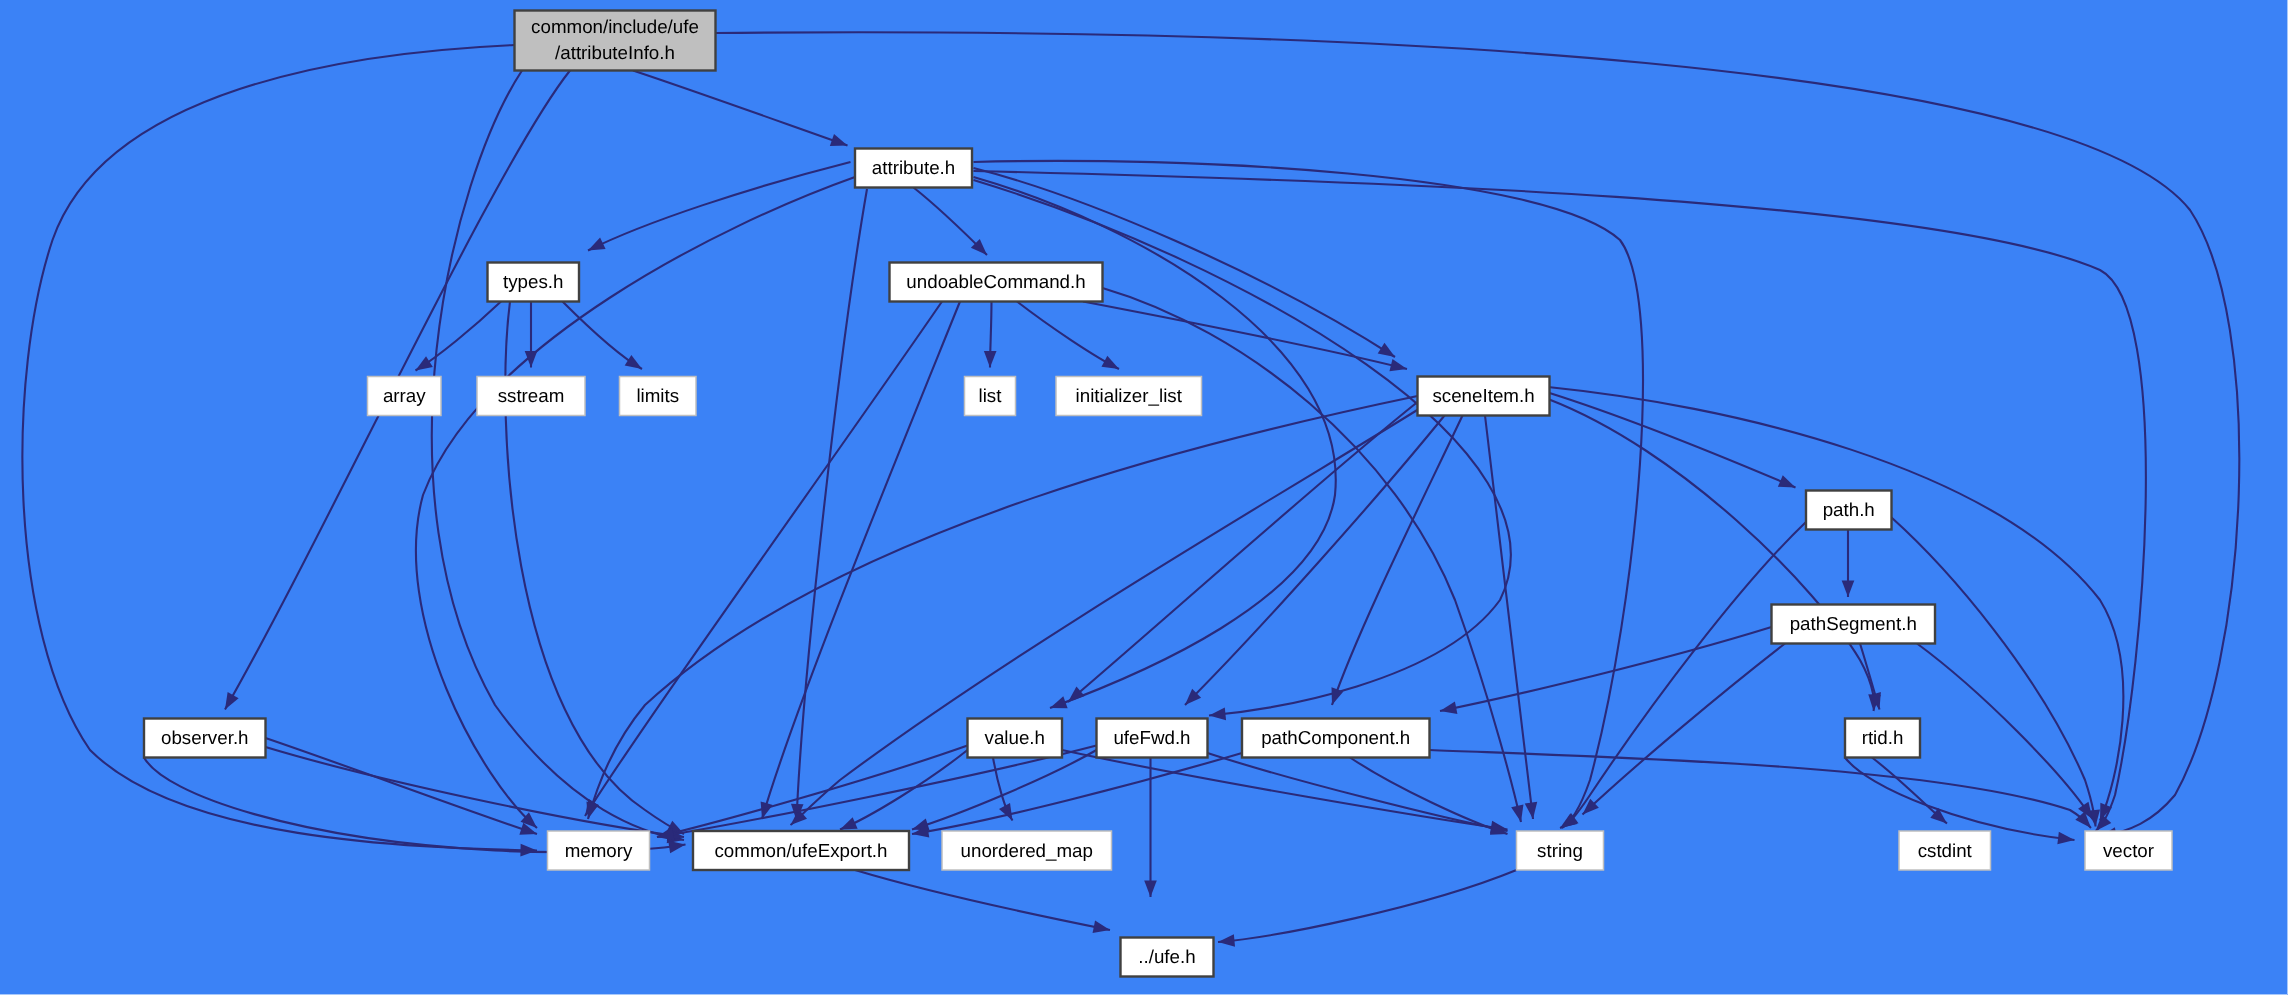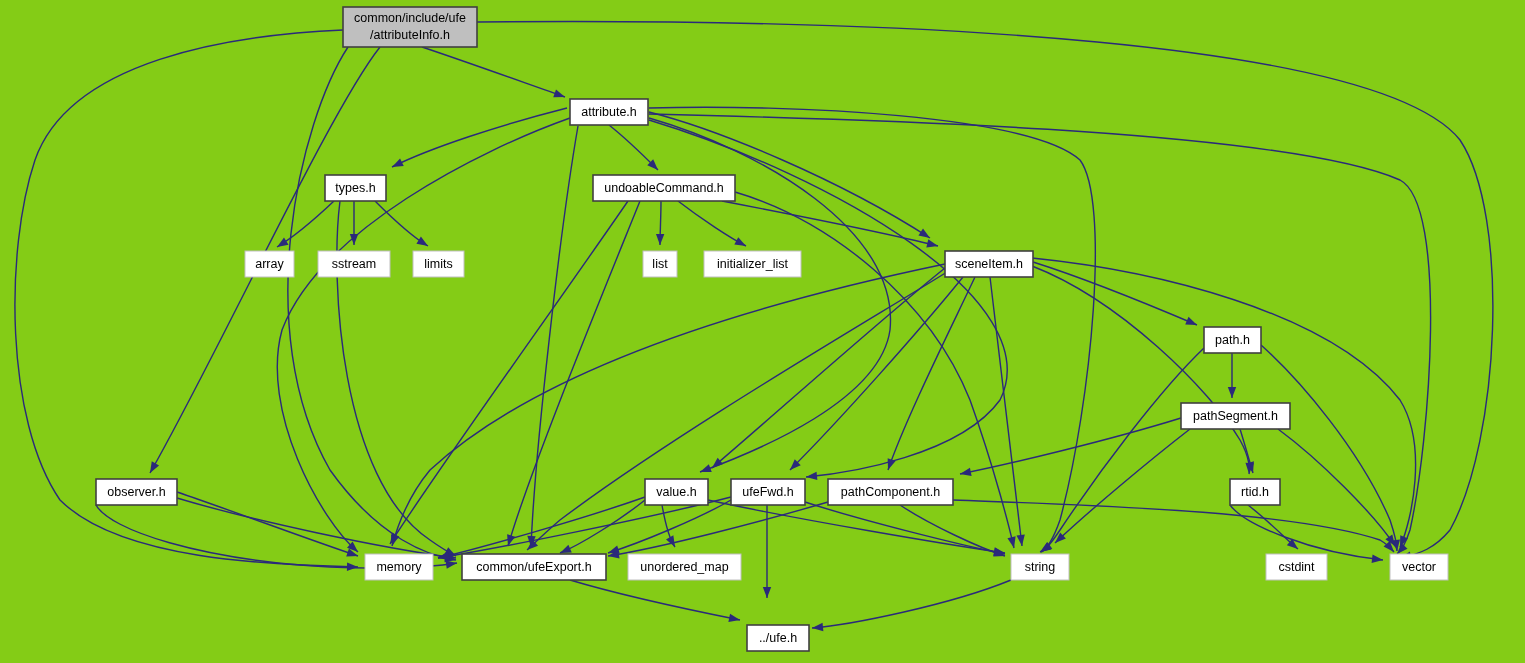--- a/index.html
+++ b/index.html
@@ -4,21 +4,21 @@
 <style>
   html, body {
     margin: 0;
     padding: 0;
     background: #ffffff;
   }
   #graph-root {
     position: relative;
     width: 1525px;
     height: 663px;
-    background: #84cc16;
+    background: #3b82f6;
     font-family: "Liberation Sans", sans-serif;
     overflow: hidden;
   }
   svg.graph-canvas {
     position: absolute;
     top: 0;
     left: 0;
     width: 1525px;
     height: 663px;
   }

